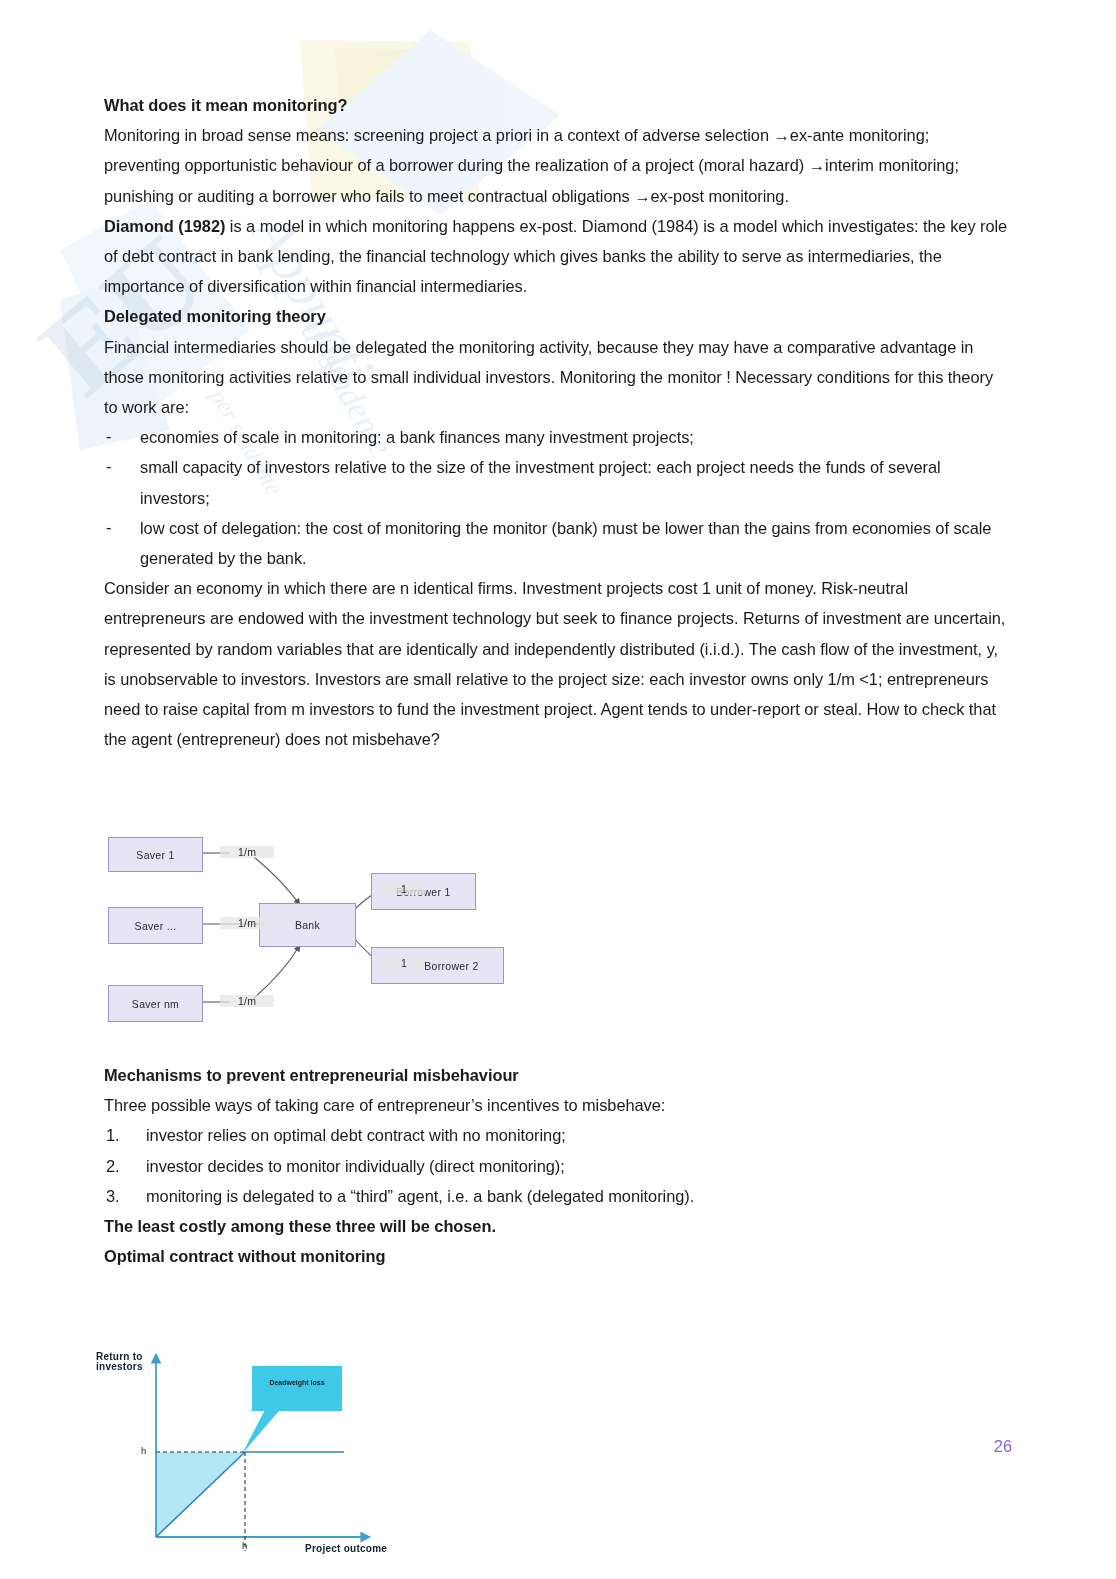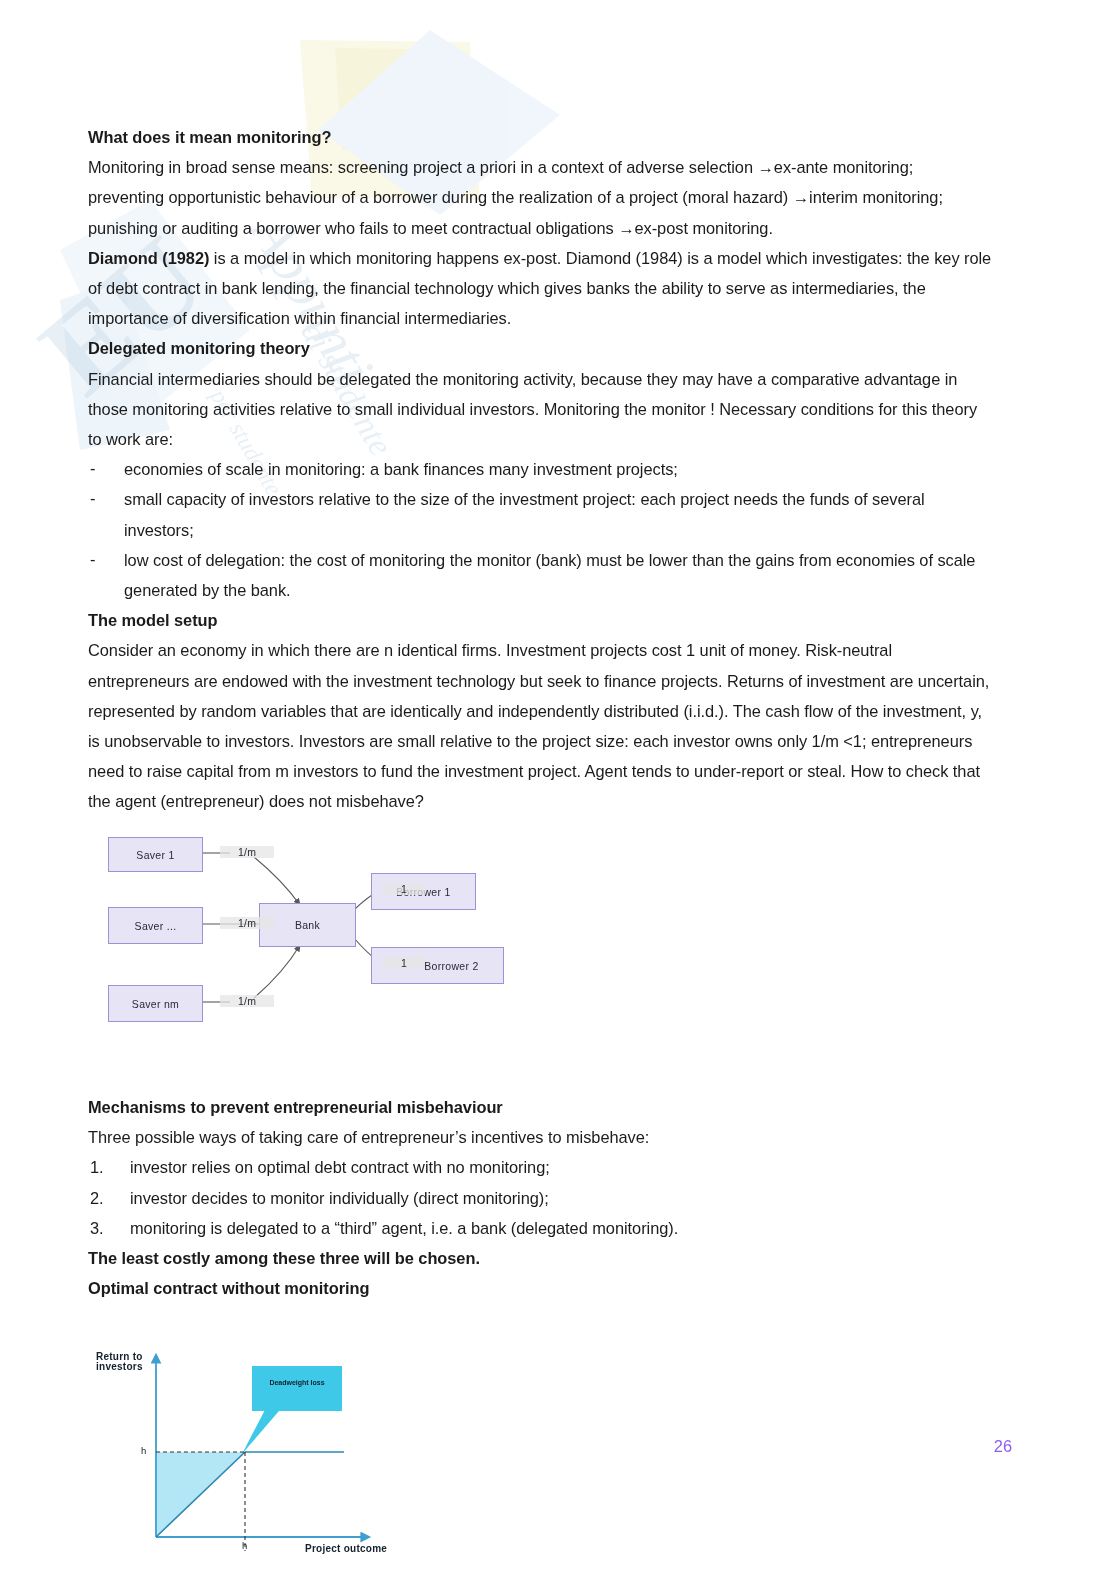--- a/index.html
+++ b/index.html
@@ -25,25 +25,24 @@
     top: 0;
     width: 1116px;
     height: 1579px;
     pointer-events: none;
     z-index: 0;
   }
 
   
   .content {
     position: absolute;
-    left: 88px;
+    left: 104px;
     top: 90px;
     width: 905px;
     z-index: 2;
-    margin-top: 32px;
   }
 
   p, .h, li {
     margin: 0;
     color: #1b1b1b;
     font-size: 16.4px;
     line-height: 30.2px;
     letter-spacing: -0.05px;
   }
   .h {
@@ -199,21 +198,20 @@
     <p class="h">Delegated monitoring theory</p>
 
     <p class="body-text">Financial intermediaries should be delegated the monitoring activity, because they may have a comparative advantage in those monitoring activities relative to small individual investors. Monitoring the monitor ! Necessary conditions for this theory to work are:</p>
 
     <ul class="dash">
       <li>economies of scale in monitoring: a bank finances many investment projects;</li>
       <li>small capacity of investors relative to the size of the investment project: each project needs the funds of several investors;</li>
       <li>low cost of delegation: the cost of monitoring the monitor (bank) must be lower than the gains from economies of scale generated by the bank.</li>
     </ul>
 
-    <p class="h">The model setup</p>
 
     <p class="body-text">Consider an economy in which there are n identical firms. Investment projects cost 1 unit of money. Risk-neutral entrepreneurs are endowed with the investment technology but seek to finance projects. Returns of investment are uncertain, represented by random variables that are identically and independently distributed (i.i.d.). The cash flow of the investment, y, is unobservable to investors.  Investors are small relative to the project size: each investor owns only 1/m &lt;1; entrepreneurs need to raise capital from m investors to fund the investment project. Agent tends to under-report or steal. How to check that the agent (entrepreneur) does not misbehave?</p>
 
   </div>
 
   <div class="diagram">
 
     <svg width="500" height="205" viewBox="0 0 500 205" style="position:absolute;left:0;top:0;">
       <defs>
         <marker id="ah" markerWidth="7" markerHeight="7" refX="6" refY="3" orient="auto" markerUnits="strokeWidth">

